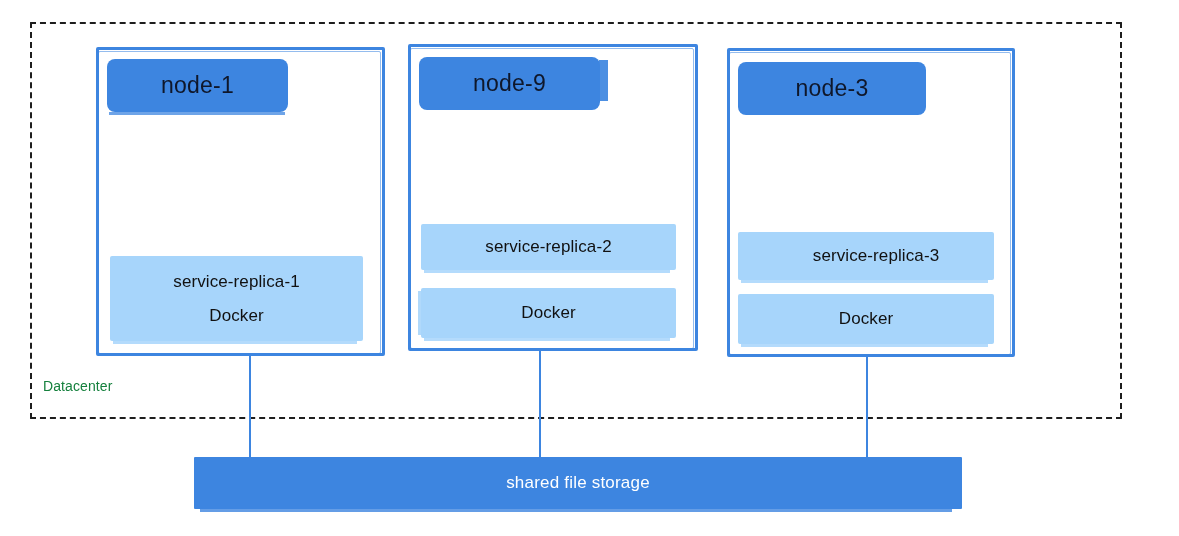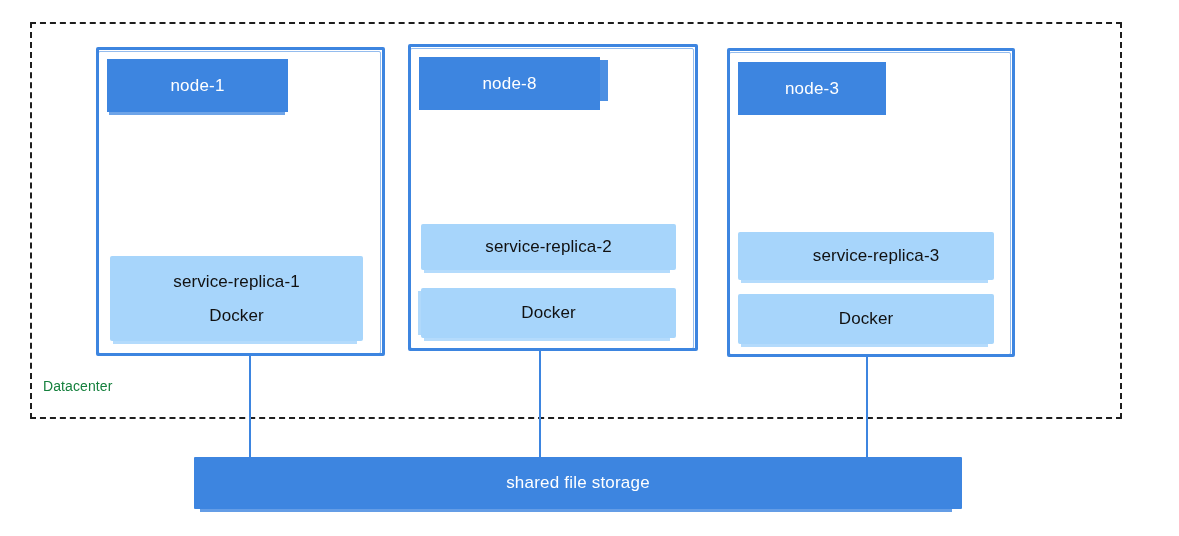--- a/index.html
+++ b/index.html
@@ -62,32 +62,32 @@
   }
 
   #node-card-1 { left: 96px;  top: 47px; width: 289px; height: 309px; }
   #node-card-2 { left: 408px; top: 44px; width: 290px; height: 307px; }
   #node-card-3 { left: 727px; top: 48px; width: 288px; height: 309px; }
 
   
   .node-chip {
     position: absolute;
     background: #3d85e0;
-    color: #ffffff;
-    font-size: 17px;
+    color: #0f172a;
+    font-size: 23px;
     display: flex;
     align-items: center;
     justify-content: center;
-    border-radius: 0;
+    border-radius: 8px;
     box-sizing: border-box;
     letter-spacing: 0.2px;
   }
   #node-chip-1 { left: 107px; top: 59px; width: 181px; height: 53px; }
   #node-chip-2 { left: 419px; top: 57px; width: 181px; height: 53px; }
-  #node-chip-3 { left: 738px; top: 62px; width: 148px; height: 53px; }
+  #node-chip-3 { left: 738px; top: 62px; width: 188px; height: 53px; }
 
   
   #node-chip-2::after {
     content: "";
     position: absolute;
     right: -8px;
     top: 3px;
     width: 9px;
     height: 41px;
     background: #3d85e0;
@@ -193,21 +193,21 @@
 
   <div id="datacenter-boundary"></div>
   <div id="datacenter-label">Datacenter</div>
 
   <div class="node-card" id="node-card-1"></div>
   <div class="node-chip" id="node-chip-1">node-1</div>
   <div class="svc-bar" id="svc-replica-1">service-replica-1</div>
   <div class="svc-bar" id="svc-docker-1">Docker</div>
 
   <div class="node-card" id="node-card-2"></div>
-  <div class="node-chip" id="node-chip-2">node-8</div>
+  <div class="node-chip" id="node-chip-2">node-9</div>
   <div class="svc-bar" id="svc-replica-2">service-replica-2</div>
   <div class="svc-bar" id="svc-docker-2">Docker</div>
 
   <div class="node-card" id="node-card-3"></div>
   <div class="node-chip" id="node-chip-3">node-3</div>
   <div class="svc-bar" id="svc-replica-3">service-replica-3</div>
   <div class="svc-bar" id="svc-docker-3">Docker</div>
 
   <div class="connector" id="connector-node-1"></div>
   <div class="connector" id="connector-node-2"></div>

